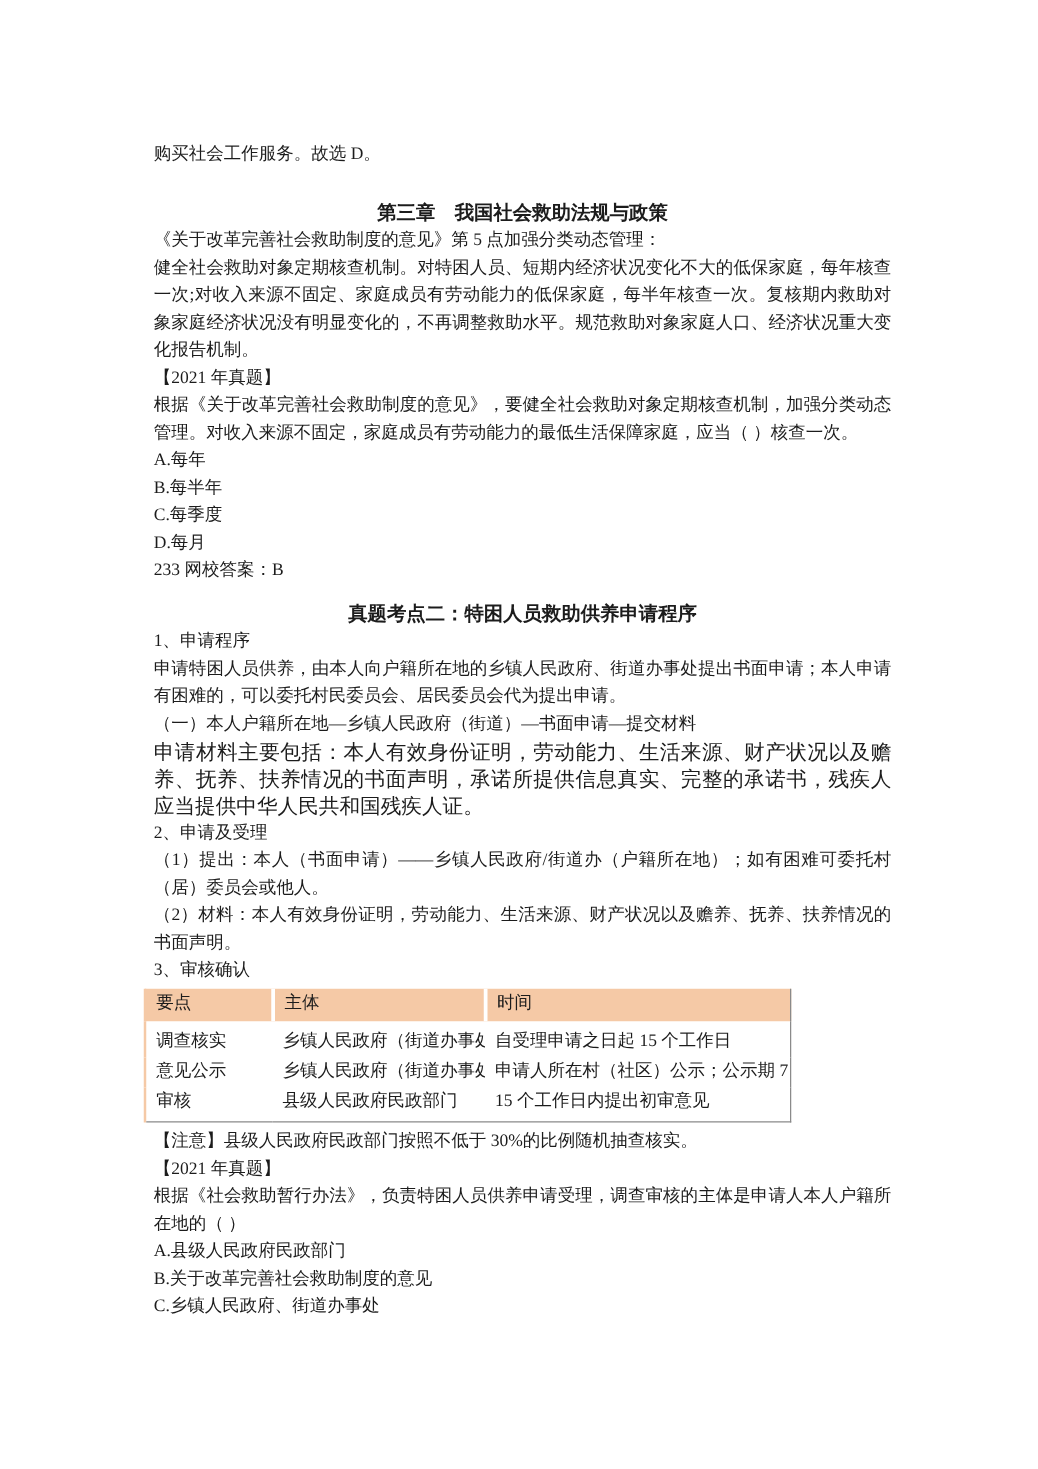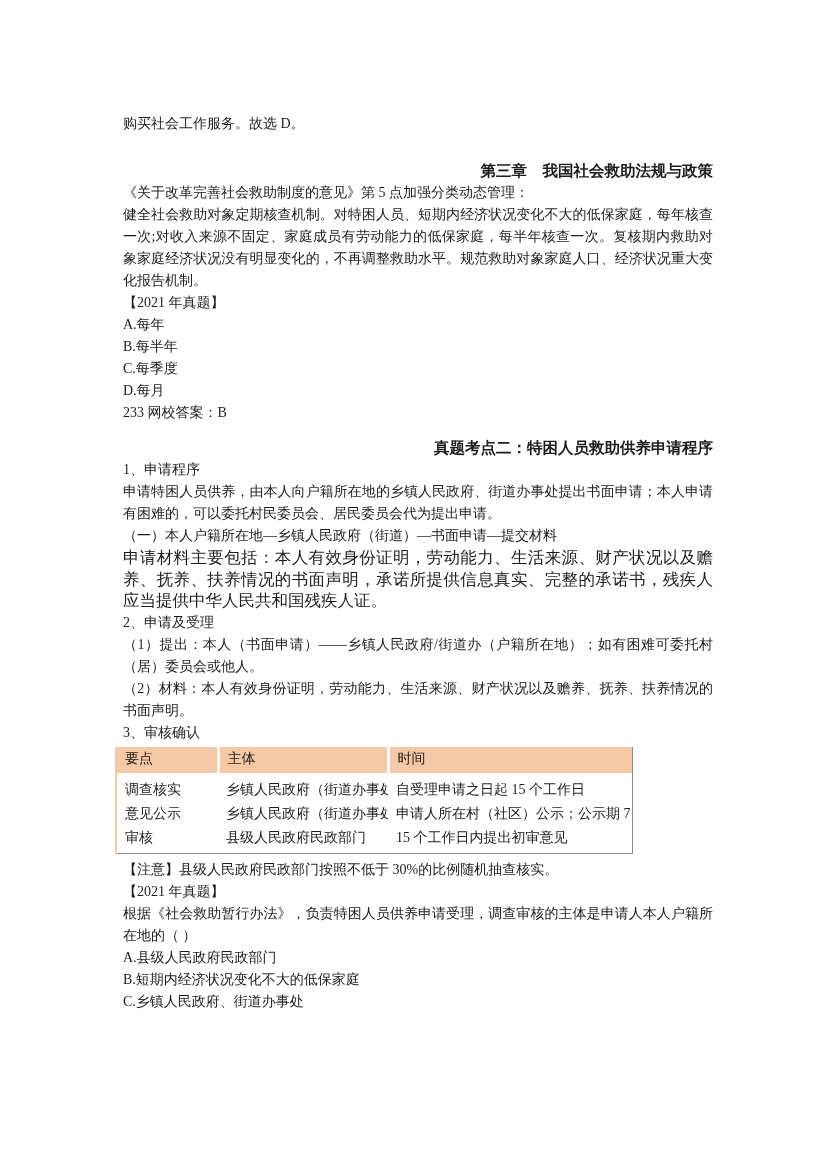--- a/index.html
+++ b/index.html
@@ -27,21 +27,21 @@
     line-height: 22px;
     text-align: justify;
   }
   p.no-justify { text-align: left; }
   .closing-line { margin-bottom: 24px; }
   .heading {
     margin: 0;
     font-size: 15.5px;
     line-height: 23px;
     font-weight: bold;
-    text-align: right;
+    text-align: center;
   }
   .topic2-heading { margin-top: 12px; font-family: Liberation Serif, serif; }
   .materials-paragraph {
     font-size: 16.5px;
     line-height: 21.5px;
   }
   table.review-table {
     border-collapse: collapse;
     width: 518px;
     margin-left: -8px;
@@ -77,20 +77,21 @@
 
 <div class="page-content">
 
   <p class="closing-line">购买社会工作服务。故选 D。</p>
 
   <h2 class="heading">第三章　我国社会救助法规与政策</h2>
 
   <p>《关于改革完善社会救助制度的意见》第 5 点加强分类动态管理：</p>
   <p>健全社会救助对象定期核查机制。对特困人员、短期内经济状况变化不大的低保家庭，每年核查一次;对收入来源不固定、家庭成员有劳动能力的低保家庭，每半年核查一次。复核期内救助对象家庭经济状况没有明显变化的，不再调整救助水平。规范救助对象家庭人口、经济状况重大变化报告机制。</p>
   <p class="no-justify">【2021 年真题】</p>
+  <p>根据《关于改革完善社会救助制度的意见》，要健全社会救助对象定期核查机制，加强分类动态管理。对收入来源不固定，家庭成员有劳动能力的最低生活保障家庭，应当（ ）核查一次。</p>
   <p class="no-justify">A.每年</p>
   <p class="no-justify">B.每半年</p>
   <p class="no-justify">C.每季度</p>
   <p class="no-justify">D.每月</p>
   <p class="no-justify">233 网校答案：B</p>
 
   <h3 class="heading topic2-heading">真题考点二：特困人员救助供养申请程序</h3>
   <p class="no-justify">1、申请程序</p>
   <p>申请特困人员供养，由本人向户籍所在地的乡镇人民政府、街道办事处提出书面申请；本人申请有困难的，可以委托村民委员会、居民委员会代为提出申请。</p>
   <p class="no-justify">（一）本人户籍所在地—乡镇人民政府（街道）—书面申请—提交材料</p>
@@ -129,16 +130,16 @@
         <td>县级人民政府民政部门</td>
         <td>15 个工作日内提出初审意见</td>
       </tr>
     </tbody>
   </table>
 
   <p class="no-justify">【注意】县级人民政府民政部门按照不低于 30%的比例随机抽查核实。</p>
   <p class="no-justify">【2021 年真题】</p>
   <p>根据《社会救助暂行办法》，负责特困人员供养申请受理，调查审核的主体是申请人本人户籍所在地的（ ）</p>
   <p class="no-justify">A.县级人民政府民政部门</p>
-  <p class="no-justify">B.短期内经济状况变化不大的低保家庭</p>
+  <p class="no-justify">B.关于改革完善社会救助制度的意见</p>
   <p class="no-justify">C.乡镇人民政府、街道办事处</p>
 
 </div>
 
 </body></html>

